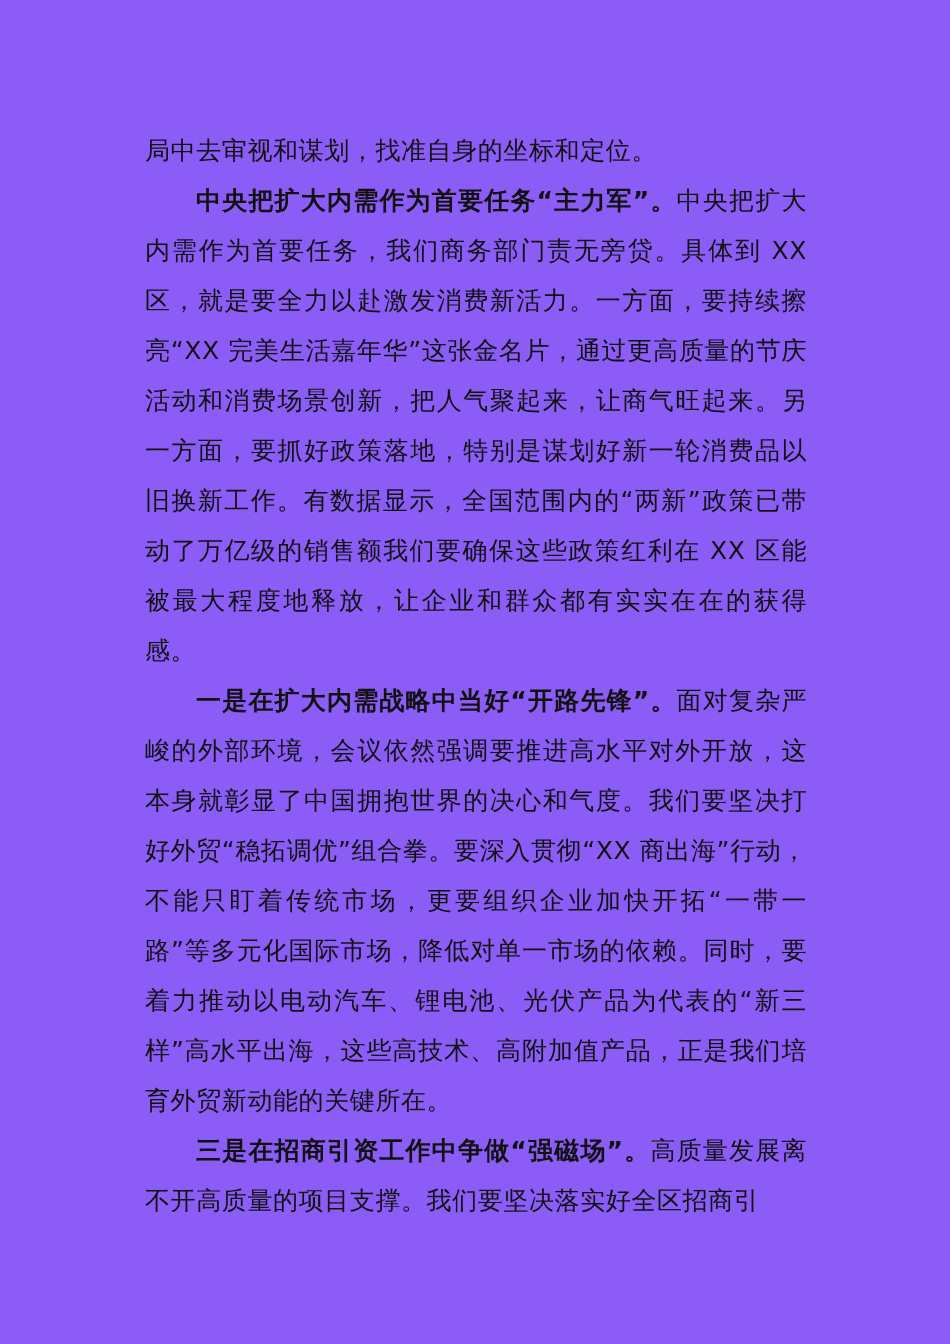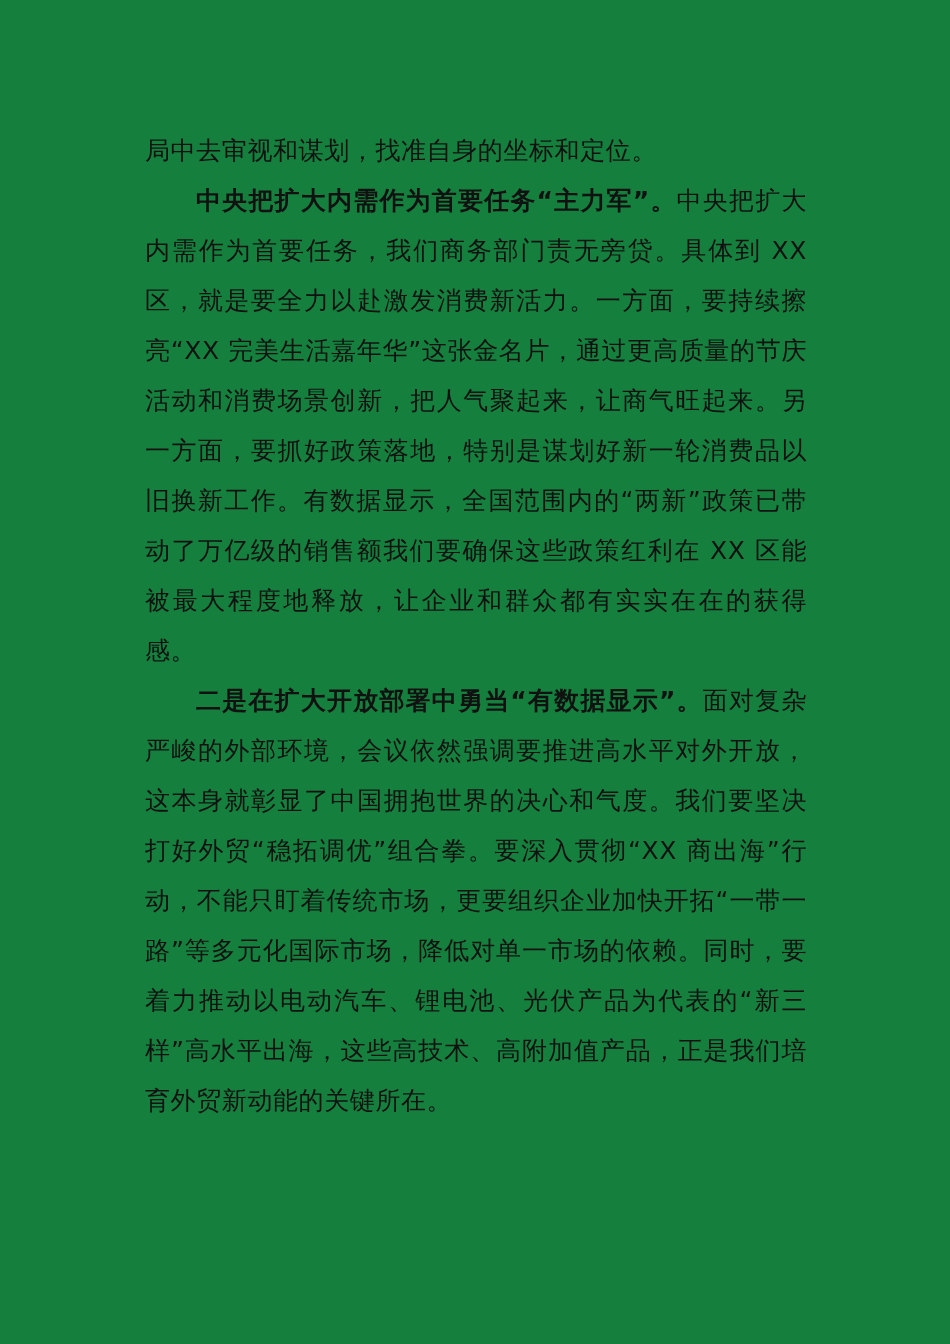--- a/index.html
+++ b/index.html
@@ -14,21 +14,21 @@
       overflow: hidden;
       font-family: "DejaVu Sans", "Liberation Sans", sans-serif;
       color: #111111;
     }
     .page {
       position: absolute;
       left: 0;
       top: 0;
       width: 950px;
       height: 1344px;
-      background: #15803d;
+      background: #8b5cf6;
     }
     .content {
       position: absolute;
       left: 145px;
       top: 126px;
       width: 662px;
     }
     .para {
       margin: 0;
       font-size: 25px;
@@ -53,18 +53,21 @@
 
     <p class="para">
       <span>局中去审视和谋划，找准自身的坐标和定位。</span>
     </p>
 
     <p class="para indent">
       <span class="lead">中央把扩大内需作为首要任务“主力军”。</span><span>中央把扩大内需作为首要任务，我们商务部门责无旁贷。具体到 XX 区，就是要全力以赴激发消费新活力。一方面，要持续擦亮“XX 完美生活嘉年华”这张金名片，通过更高质量的节庆活动和消费场景创新，把人气聚起来，让商气旺起来。另一方面，要抓好政策落地，特别是谋划好新一轮消费品以旧换新工作。有数据显示，全国范围内的“两新”政策已带动了万亿级的销售额我们要确保这些政策红利在 XX 区能被最大程度地释放，让企业和群众都有实实在在的获得感。</span>
     </p>
 
     <p class="para indent">
-      <span class="lead">二是在扩大开放部署中勇当“有数据显示”。</span><span>面对复杂严峻的外部环境，会议依然强调要推进高水平对外开放，这本身就彰显了中国拥抱世界的决心和气度。我们要坚决打好外贸“稳拓调优”组合拳。要深入贯彻“XX 商出海”行动，不能只盯着传统市场，更要组织企业加快开拓“一带一路”等多元化国际市场，降低对单一市场的依赖。同时，要着力推动以电动汽车、锂电池、光伏产品为代表的“新三样”高水平出海，这些高技术、高附加值产品，正是我们培育外贸新动能的关键所在。</span>
+      <span class="lead">一是在扩大内需战略中当好“开路先锋”。</span><span>面对复杂严峻的外部环境，会议依然强调要推进高水平对外开放，这本身就彰显了中国拥抱世界的决心和气度。我们要坚决打好外贸“稳拓调优”组合拳。要深入贯彻“XX 商出海”行动，不能只盯着传统市场，更要组织企业加快开拓“一带一路”等多元化国际市场，降低对单一市场的依赖。同时，要着力推动以电动汽车、锂电池、光伏产品为代表的“新三样”高水平出海，这些高技术、高附加值产品，正是我们培育外贸新动能的关键所在。</span>
     </p>
 
+    <p class="para indent">
+      <span class="lead">三是在招商引资工作中争做“强磁场”。</span><span>高质量发展离不开高质量的项目支撑。我们要坚决落实好全区招商引</span>
+    </p>
 
   </div>
 </div>
 
 </body></html>

